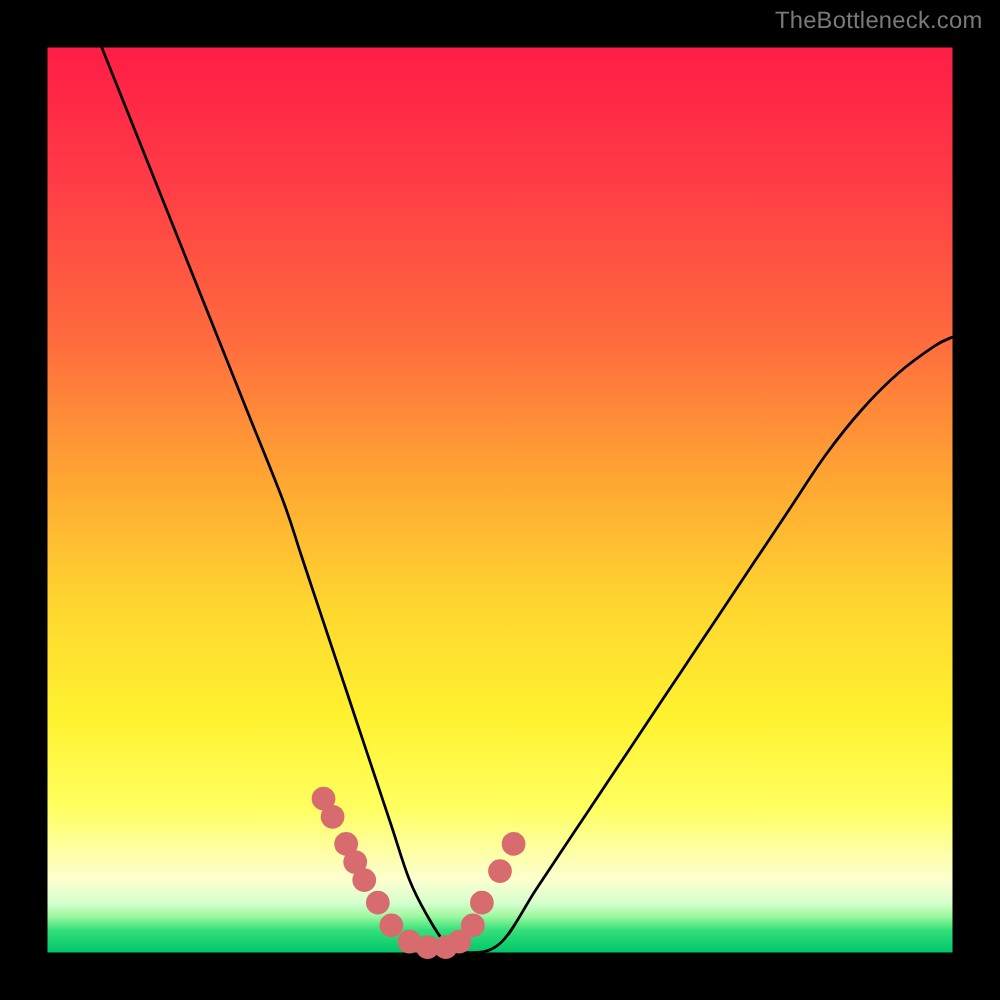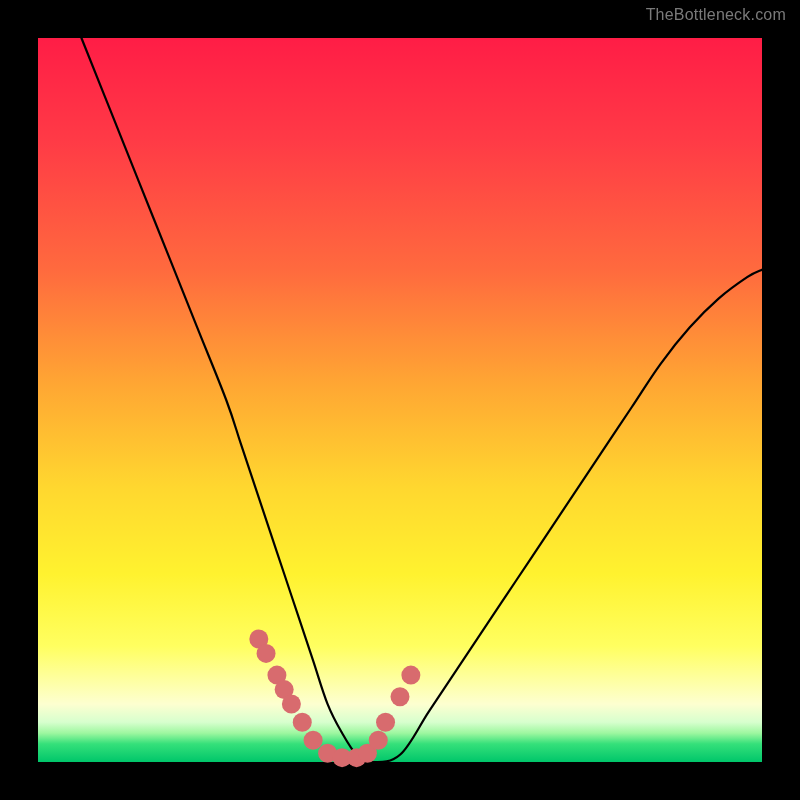--- a/index.html
+++ b/index.html
@@ -40,21 +40,21 @@
       #9ef7a0 96%,
       #35e07a 97.5%,
       #00c66a 100%
     );
   }
   .watermark {
     position: absolute;
     top: 6px;
     right: 14px;
     color: #7a7a7a;
-    font-size: 16px;
+    font-size: 19px;
     font-weight: 500;
     letter-spacing: 0.2px;
     user-select: none;
   }
   svg.curve {
     position: absolute;
     left: 0;
     top: 0;
     width: 724px;
     height: 724px;

